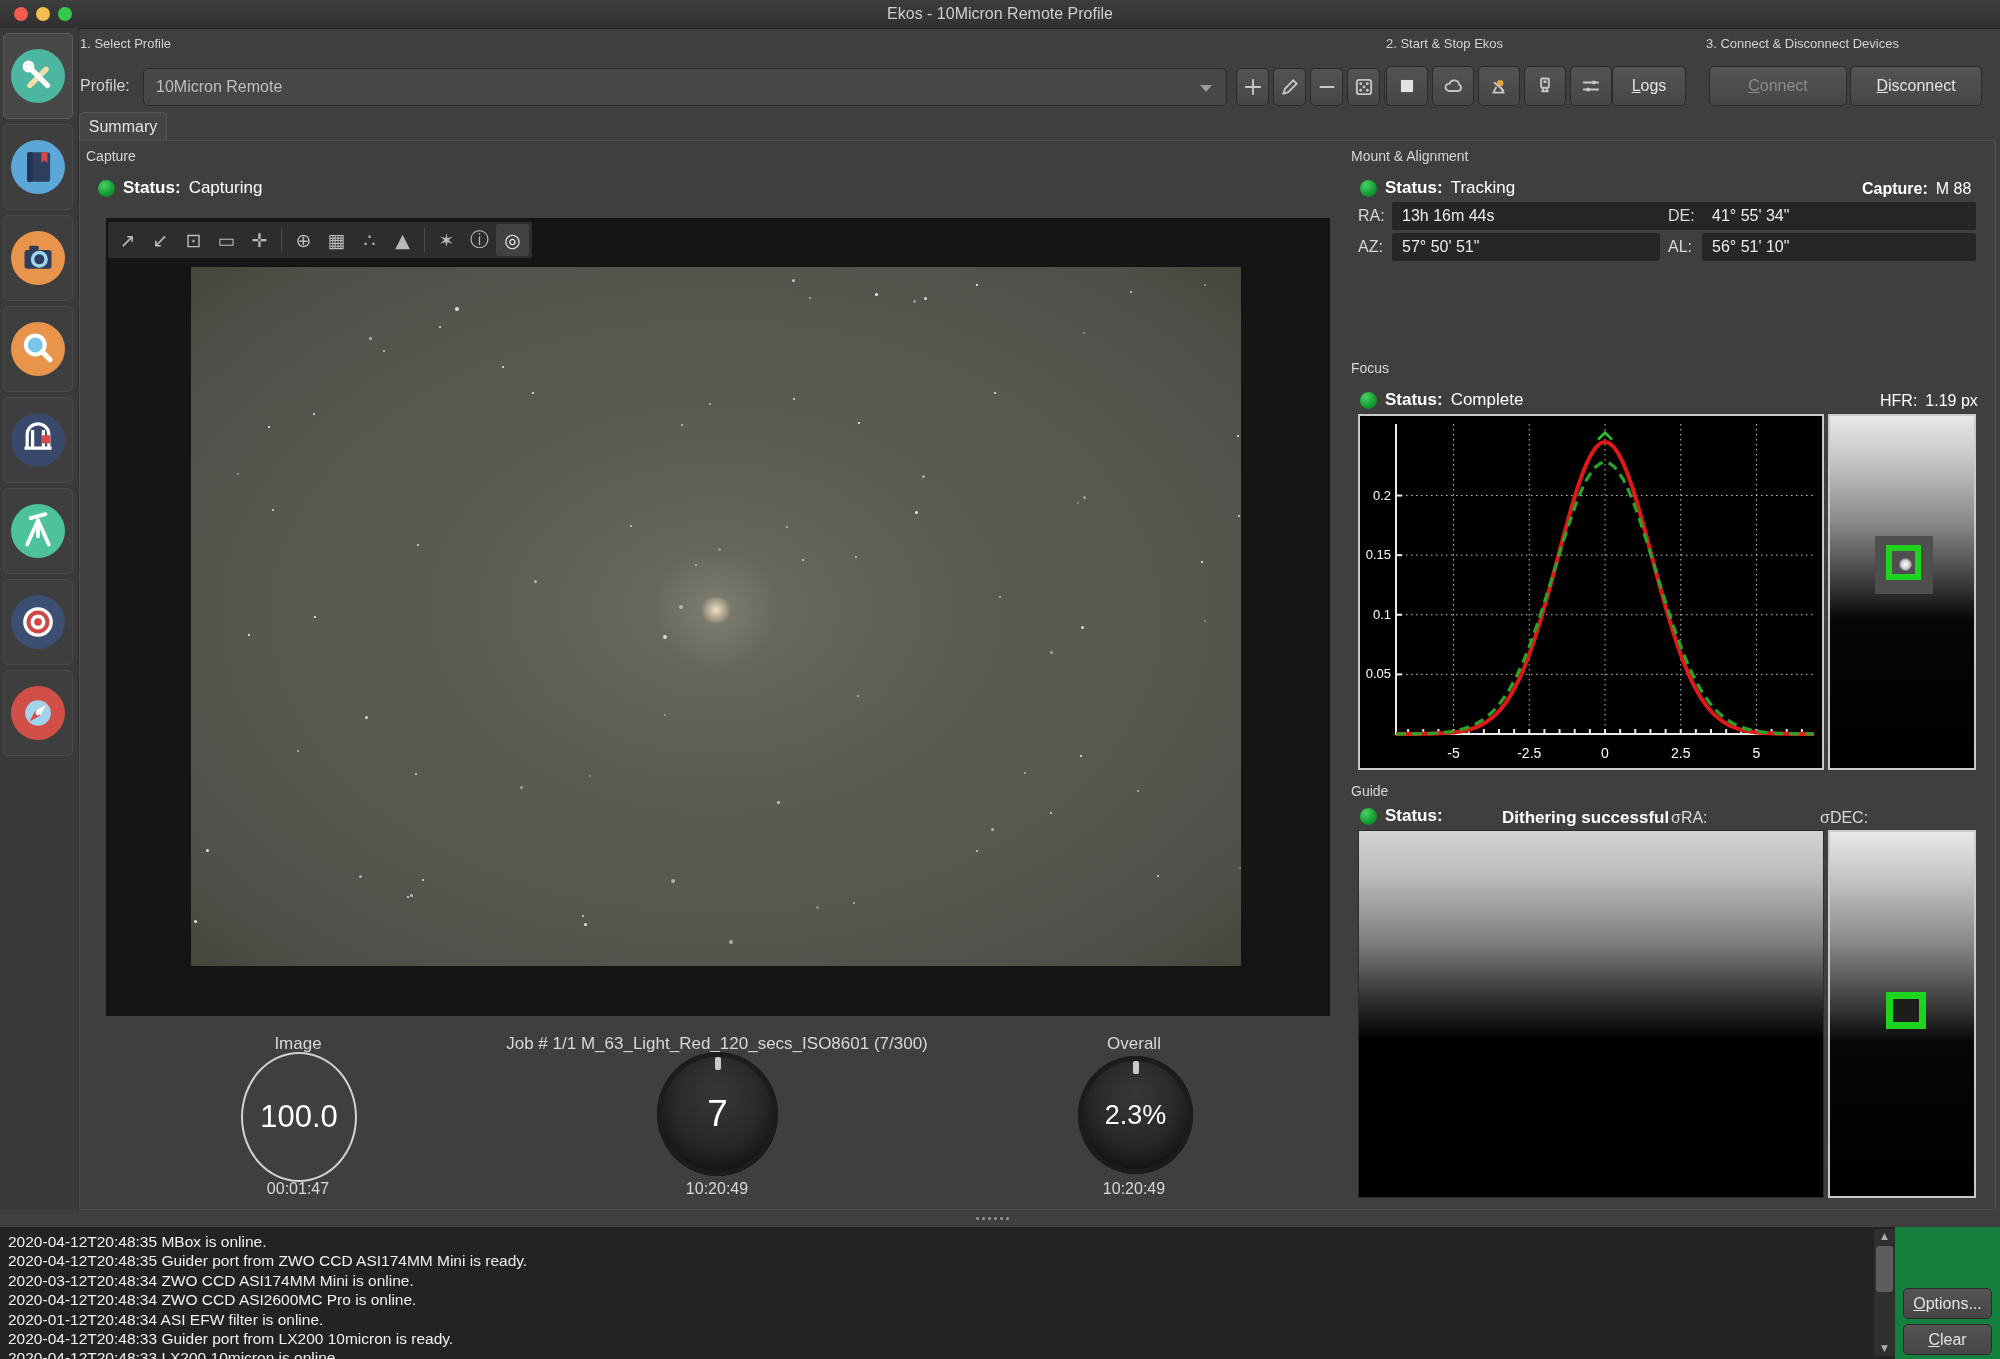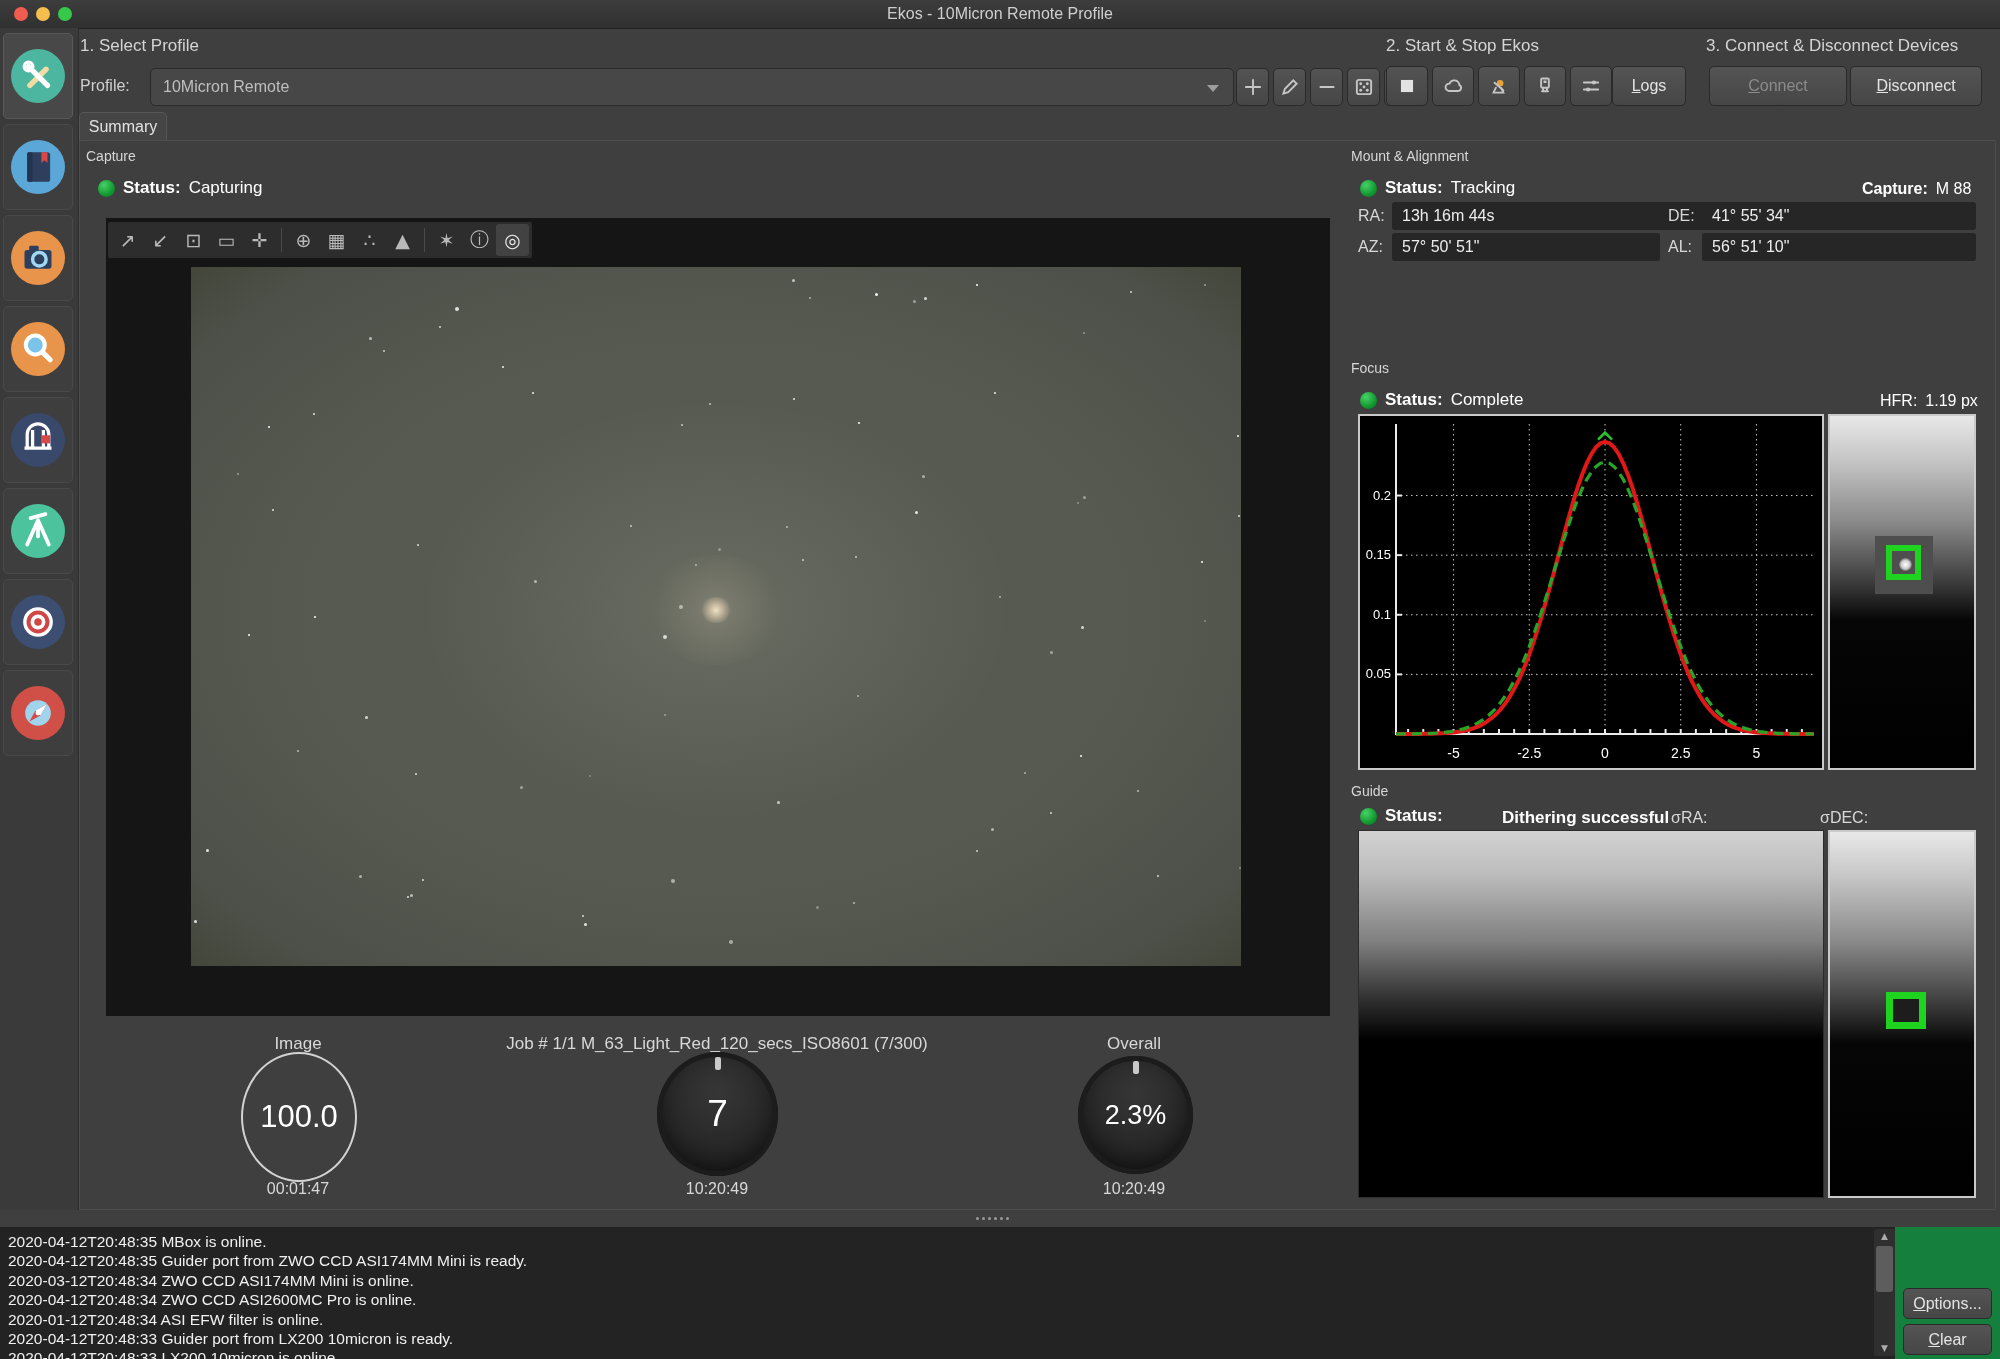--- a/index.html
+++ b/index.html
@@ -14,23 +14,23 @@
   .tl.grn{left:58px;background:#36c84b}
   .wtitle{left:0;top:0;width:2000px;text-align:center;line-height:28px;font-size:16px;color:#cfcfcf}
   
   .sidebar{left:0;top:28px;width:78px;height:1182px;background:#3a3a3a;border-right:1px solid #2d2d2d}
   .side-tab{width:70px;height:86px;margin:5px 0 0 3px;border:1px solid #494949;border-radius:5px;background:#3e3e3e;
             display:flex;align-items:center;justify-content:center;box-sizing:border-box;cursor:pointer}
   .side-tab.sel{background:#484848;border-color:#5a5a5a}
   .side-circ{width:54px;height:54px;border-radius:50%;display:block}
   .side-circ svg{width:54px;height:54px;display:block}
   
-  .sec{top:36px;font-size:17px;color:#d4d4d4;white-space:nowrap}
+  .sec{top:36px;font-size:13px;color:#d4d4d4;white-space:nowrap}
   .plabel{left:80px;top:77px;font-size:16px;color:#cfcfcf}
-  .combo{left:150px;top:68px;width:1084px;height:38px;background:#474747;border:1px solid #2a2a2a;border-radius:5px;
+  .combo{left:143px;top:68px;width:1084px;height:38px;background:#474747;border:1px solid #2a2a2a;border-radius:5px;
          box-sizing:border-box;line-height:36px;padding-left:12px;color:#bfbfbf;font-size:16px;cursor:pointer}
   .combo-arrow{right:14px;top:16px;width:0;height:0;border-left:6px solid transparent;border-right:6px solid transparent;border-top:7px solid #9d9d9d}
   .tbgroup{display:flex;gap:4px}
   .small-btn{width:33px;height:38px;background:linear-gradient(#535353,#464646);border:1px solid #2a2a2a;border-radius:5px;
              display:flex;align-items:center;justify-content:center;padding:0;cursor:pointer}
   .small-btn svg{width:22px;height:22px}
   .ek-btn{width:42px;height:40px}
   .btn{background:linear-gradient(#545454,#464646);border:1px solid #2a2a2a;border-radius:5px;color:#e4e4e4;
        font-size:16px;font-family:"Liberation Sans",sans-serif;cursor:pointer}
   .btn:disabled,.btn.disabled{color:#8b8b8b}

